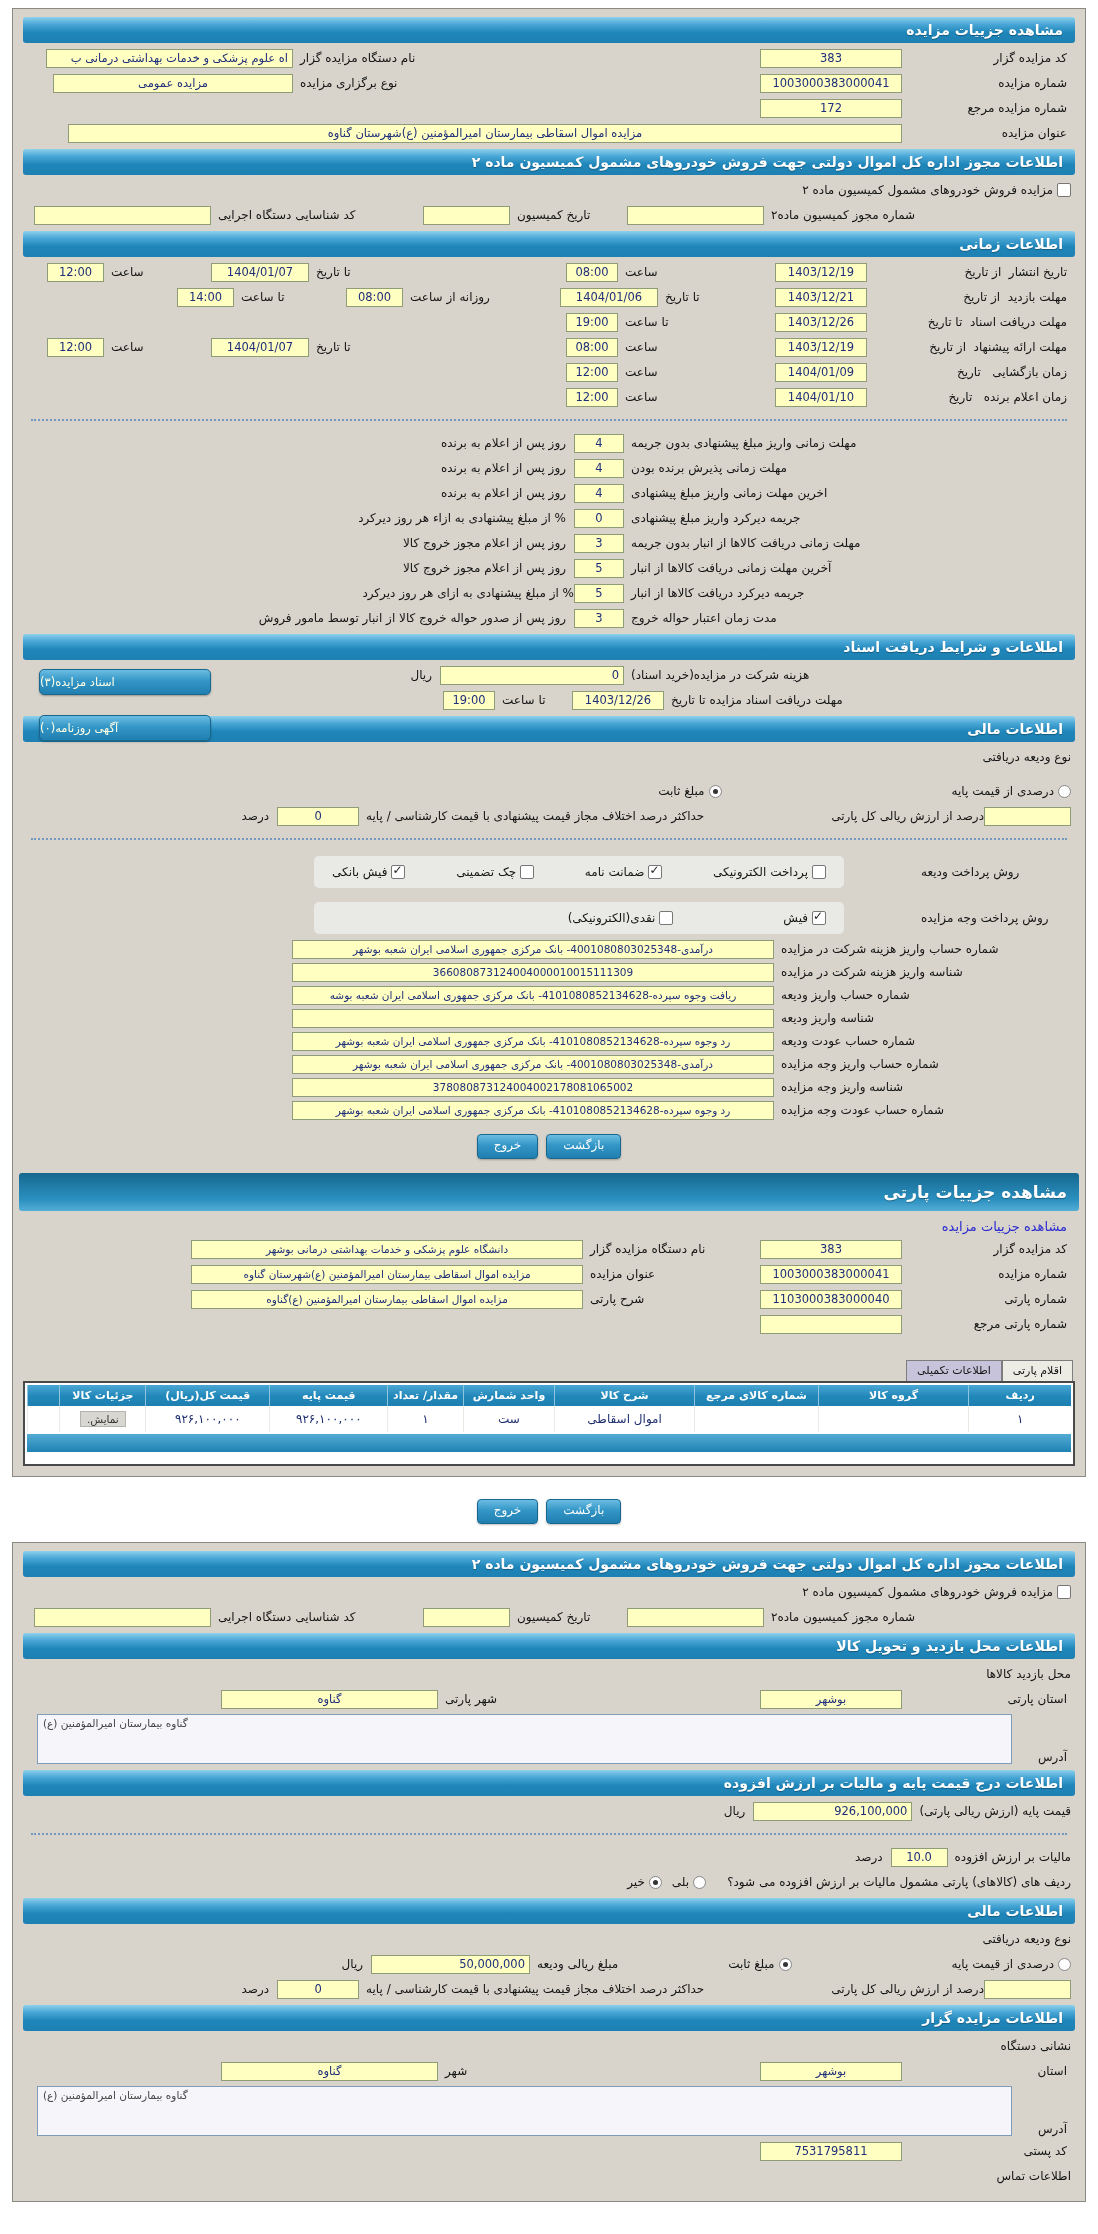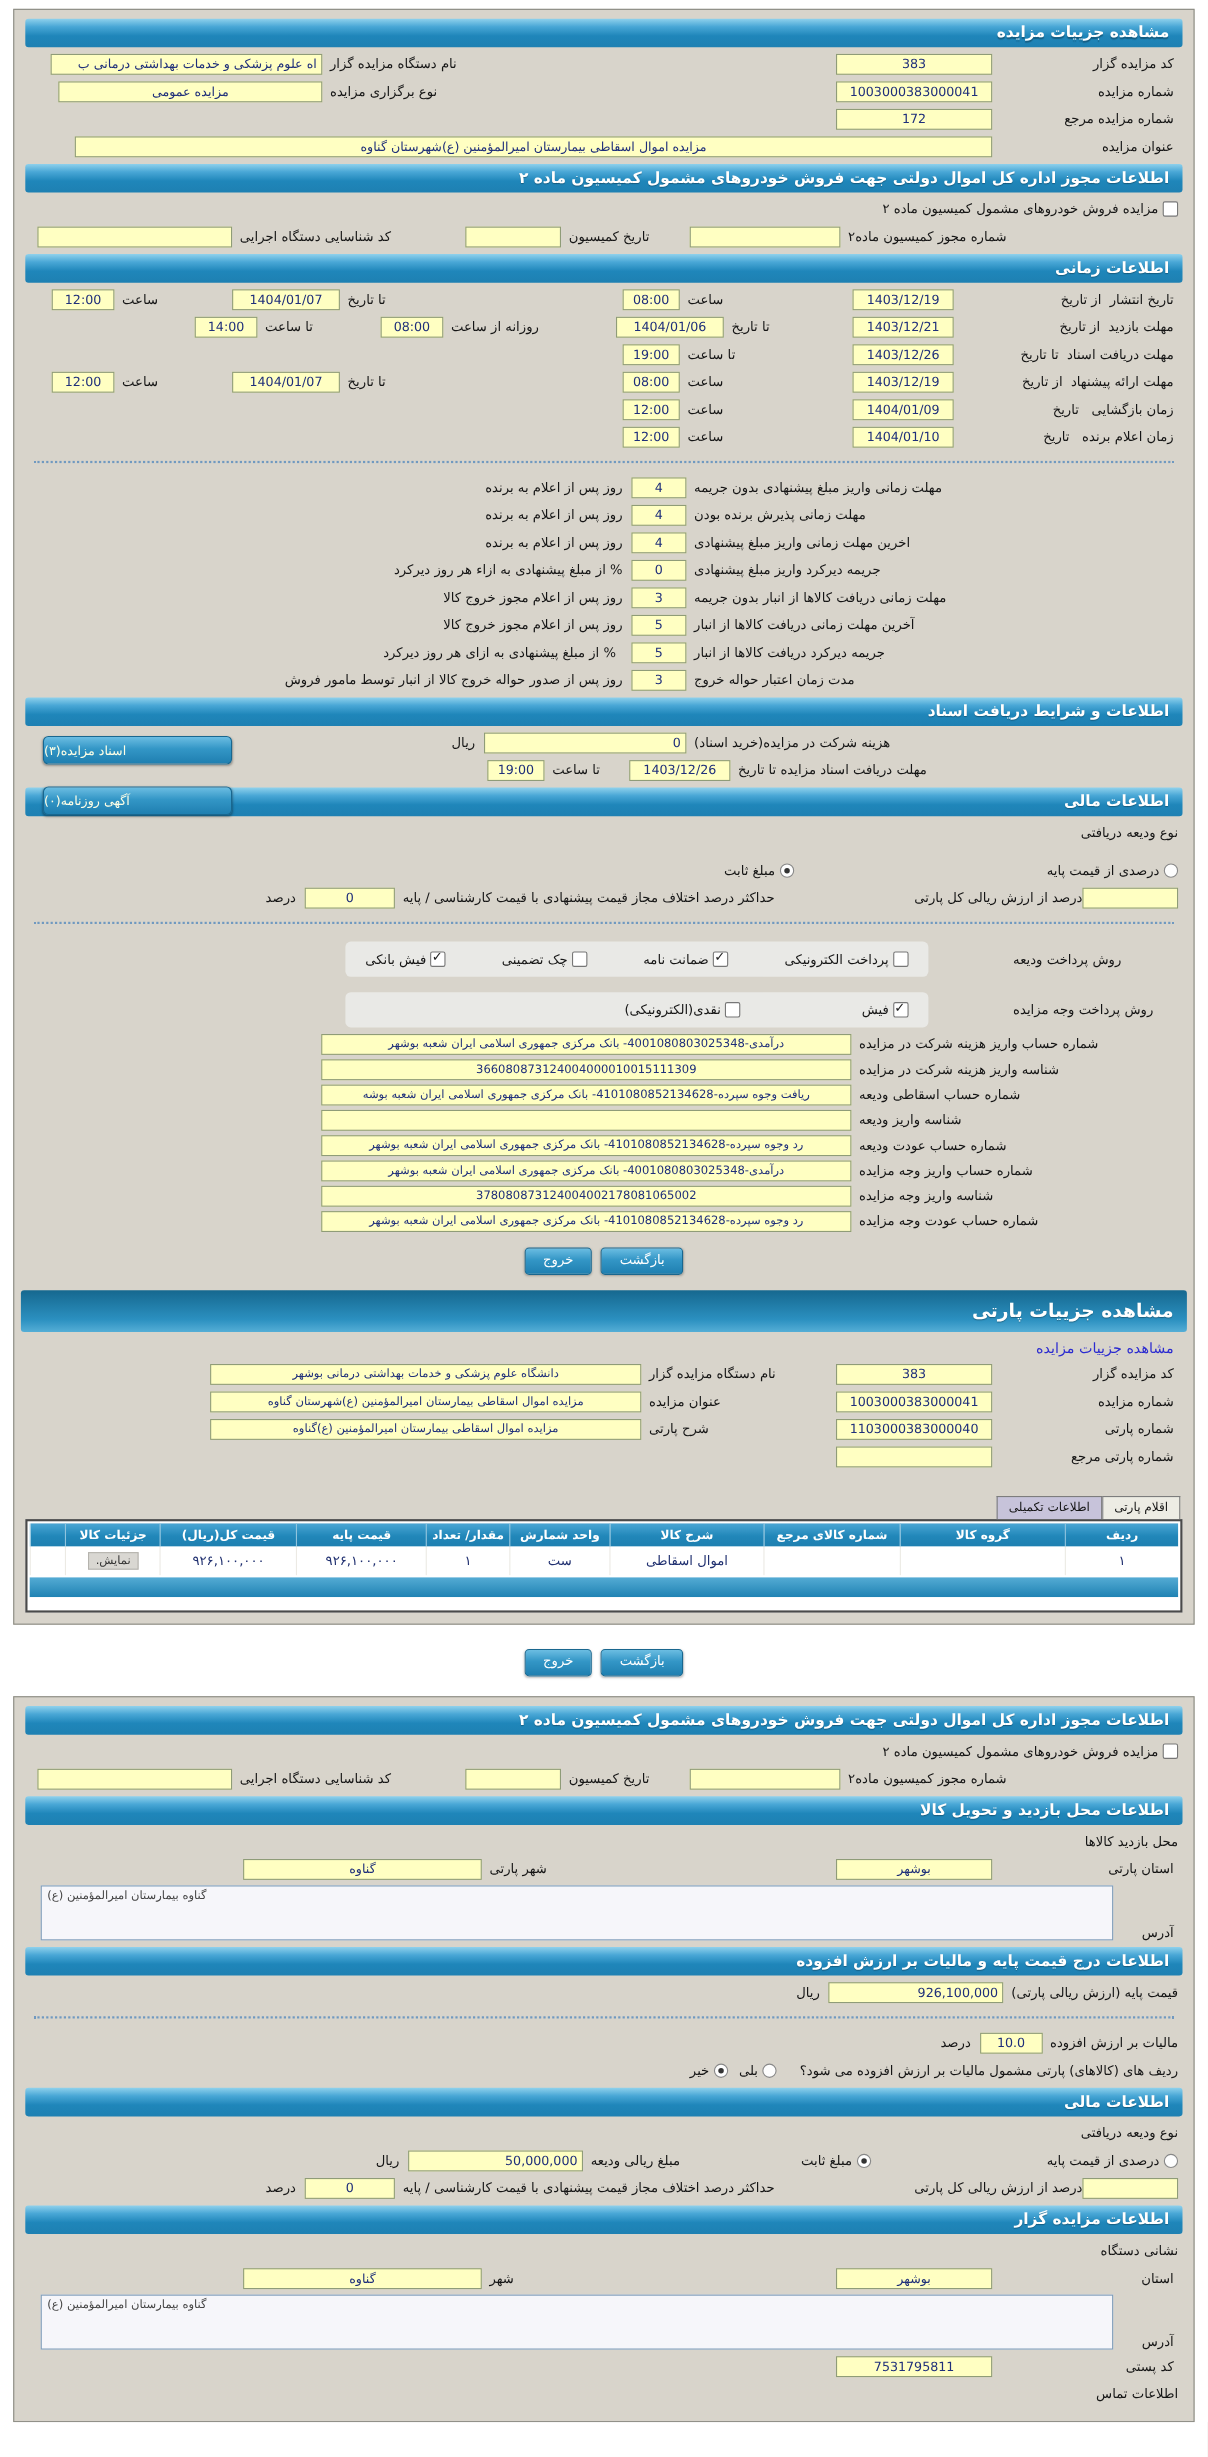--- a/index.html
+++ b/index.html
@@ -174,21 +174,21 @@
     <span class="lb" style="padding-right:8px">روز پس از اعلام مجوز خروج کالا</span>
   </div>
   <div class="fr">
     <span class="lb tal" style="width:440px">آخرین مهلت زمانی دریافت کالاها از انبار</span>
     <span class="fd" style="width:48px">5</span>
     <span class="lb" style="padding-right:8px">روز پس از اعلام مجوز خروج کالا</span>
   </div>
   <div class="fr">
     <span class="lb tal" style="width:440px">جریمه دیرکرد دریافت کالاها از انبار</span>
     <span class="fd" style="width:48px">5</span>
-    <span class="lb" style="padding-right:14px">% از مبلغ پیشنهادی به ازای هر روز دیرکرد</span>
+    <span class="lb" style="padding-right:0">% از مبلغ پیشنهادی به ازای هر روز دیرکرد</span>
   </div>
   <div class="fr">
     <span class="lb tal" style="width:440px">مدت زمان اعتبار حواله خروج</span>
     <span class="fd" style="width:48px">3</span>
     <span class="lb" style="padding-right:8px">روز پس از صدور حواله خروج کالا از انبار توسط مامور فروش</span>
   </div>
 
   <div class="hbar">اطلاعات و شرایط دریافت اسناد</div>
   <div class="docsec">
     <div class="sidebtns">
@@ -265,21 +265,21 @@
 
   <div class="fr" style="margin:3px 10px">
     <span class="lb tal" style="width:290px">شماره حساب واریز هزینه شرکت در مزایده</span>
     <span class="fd sm" style="width:480px">درآمدی-4001080803025348- بانک مرکزی جمهوری اسلامی ایران شعبه بوشهر</span>
   </div>
   <div class="fr" style="margin:3px 10px">
     <span class="lb tal" style="width:290px">شناسه واریز هزینه شرکت در مزایده</span>
     <span class="fd sm" style="width:480px">366080873124004000010015111309</span>
   </div>
   <div class="fr" style="margin:3px 10px">
-    <span class="lb tal" style="width:290px">شماره حساب اسقاطی ودیعه</span>
+    <span class="lb tal" style="width:290px">شماره حساب واریز ودیعه</span>
     <span class="fd sm" style="width:480px">ریافت وجوه سپرده-4101080852134628- بانک مرکزی جمهوری اسلامی ایران شعبه بوشه</span>
   </div>
   <div class="fr" style="margin:3px 10px">
     <span class="lb tal" style="width:290px">شناسه واریز ودیعه</span>
     <span class="fd sm" style="width:480px"></span>
   </div>
   <div class="fr" style="margin:3px 10px">
     <span class="lb tal" style="width:290px">شماره حساب عودت ودیعه</span>
     <span class="fd sm" style="width:480px">رد وجوه سپرده-4101080852134628- بانک مرکزی جمهوری اسلامی ایران شعبه بوشهر</span>
   </div>

